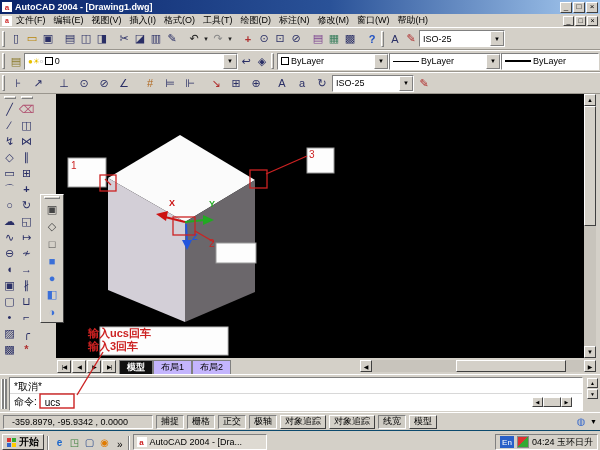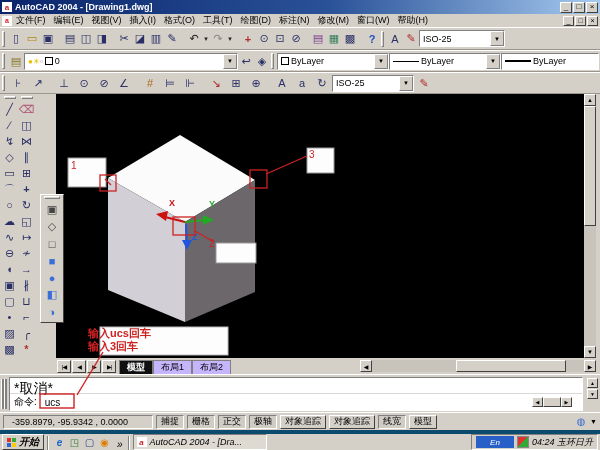--- a/index.html
+++ b/index.html
@@ -101,21 +101,21 @@
   .hthumb { position:absolute; left:96px; top:0; width:110px; height:12px; background:#d4d0c8;
     border:1px solid; border-color:#fff #404040 #404040 #fff; }
 
   
   .cmdwin { position:absolute; left:0; top:374px; right:0; height:38px; background:#d4d0c8;
     border-top:1px solid #fff; }
   .cmdgrip { position:absolute; left:1px; top:4px; width:6px; height:30px;
     background:repeating-linear-gradient(90deg,#fff 0 1px,#808080 1px 3px); }
   .cmdbox { position:absolute; left:9px; top:2px; width:574px; height:34px; background:#fff;
     border:1px solid; border-color:#808080 #fff #fff #808080; overflow:hidden; }
-  .cmdhist { height:16px; padding:2px 4px 4px; font-size:14px; border-bottom:1px solid #d8d8d8; }
+  .cmdhist { height:16px; padding:2px 4px 4px; font-size:10px; border-bottom:1px solid #d8d8d8; }
   .cmdline { height:16px; padding:0 4px; font-size:10px; display:flex; align-items:center; }
   .cmdval { margin-left:8px; }
   .cmdup { position:absolute; right:2px; top:3px; width:11px; height:10px; font-size:5px; }
   .cmddn { position:absolute; right:2px; top:14px; width:11px; height:10px; font-size:5px; }
   .cmdhs { position:absolute; right:28px; bottom:5px; display:flex; }
   .cmdhs .sarrow { width:11px; height:10px; font-size:5px; }
   .cmdhs .ht { width:18px; height:10px; background:#d4d0c8; border:1px solid;
     border-color:#fff #404040 #404040 #fff; }
 
   
@@ -127,36 +127,36 @@
     white-space:nowrap; }
   .sbtn.up { border:1px solid; border-color:#fff #404040 #404040 #fff; }
   .sbtn.down { border:1px solid; border-color:#808080 #fff #fff #808080; background:#cfccc4; }
   .statusright { margin-left:auto; display:flex; align-items:center; gap:2px; }
   .commico { width:14px; height:13px; display:flex; align-items:center; justify-content:center;
     color:#36c; font-size:10px; }
   .smarrow { font-size:7px; }
 
   
   .taskbar { position:absolute; left:0; top:430px; right:0; height:20px; background:#d4d0c8;
-    border-top:4px solid #0c4a6e; display:flex; align-items:flex-end; gap:3px; padding:0 2px;font-style:italic; }
+    border-top:1px solid #0c4a6e; display:flex; align-items:flex-end; gap:3px; padding:0 2px; }
   .startbtn { height:16px; display:flex; align-items:center; gap:3px; padding:0 4px;
     border:1px solid; border-color:#fff #404040 #404040 #fff; font-weight:bold; font-size:10px; }
   .flag { display:grid; grid-template-columns:4px 4px; grid-template-rows:4px 4px; gap:1px; }
   .flag i { display:block; }
   .f1{background:#d33;} .f2{background:#3a3;} .f3{background:#36c;} .f4{background:#fc0;}
   .tdivider { width:2px; height:14px; border-left:1px solid #808080; border-right:1px solid #fff; }
   .ql { width:15px; height:15px; display:flex; align-items:center; justify-content:center;
     font-size:10px; font-weight:bold; }
   .chev { font-size:10px; padding:0 2px; }
   .taskbtn { width:134px; height:16px; display:flex; align-items:center; gap:3px; padding:0 3px;
     border:1px solid; border-color:#808080 #fff #fff #808080; background:#dedad2; font-size:9px;
     white-space:nowrap; overflow:hidden; }
   .tray { margin-left:auto; height:16px; display:flex; align-items:center; gap:3px; padding:0 4px;
     border:1px solid; border-color:#808080 #fff #fff #808080; }
-  .enbadge { width:38px; height:12px; background:#2960c8; color:#fff; font-size:8px;
+  .enbadge { width:14px; height:12px; background:#2960c8; color:#fff; font-size:8px;
     display:flex; align-items:center; justify-content:center; }
   .imeicon { width:12px; height:12px; background:linear-gradient(135deg,#d33 50%,#3a3 50%);
     border:1px solid #888; }
   .clock { font-size:9px; white-space:nowrap; }
 
   
   .overlay { position:absolute; left:0; top:0; width:600px; height:450px;
     pointer-events:none; z-index:10; }
 </style>
 </head>

